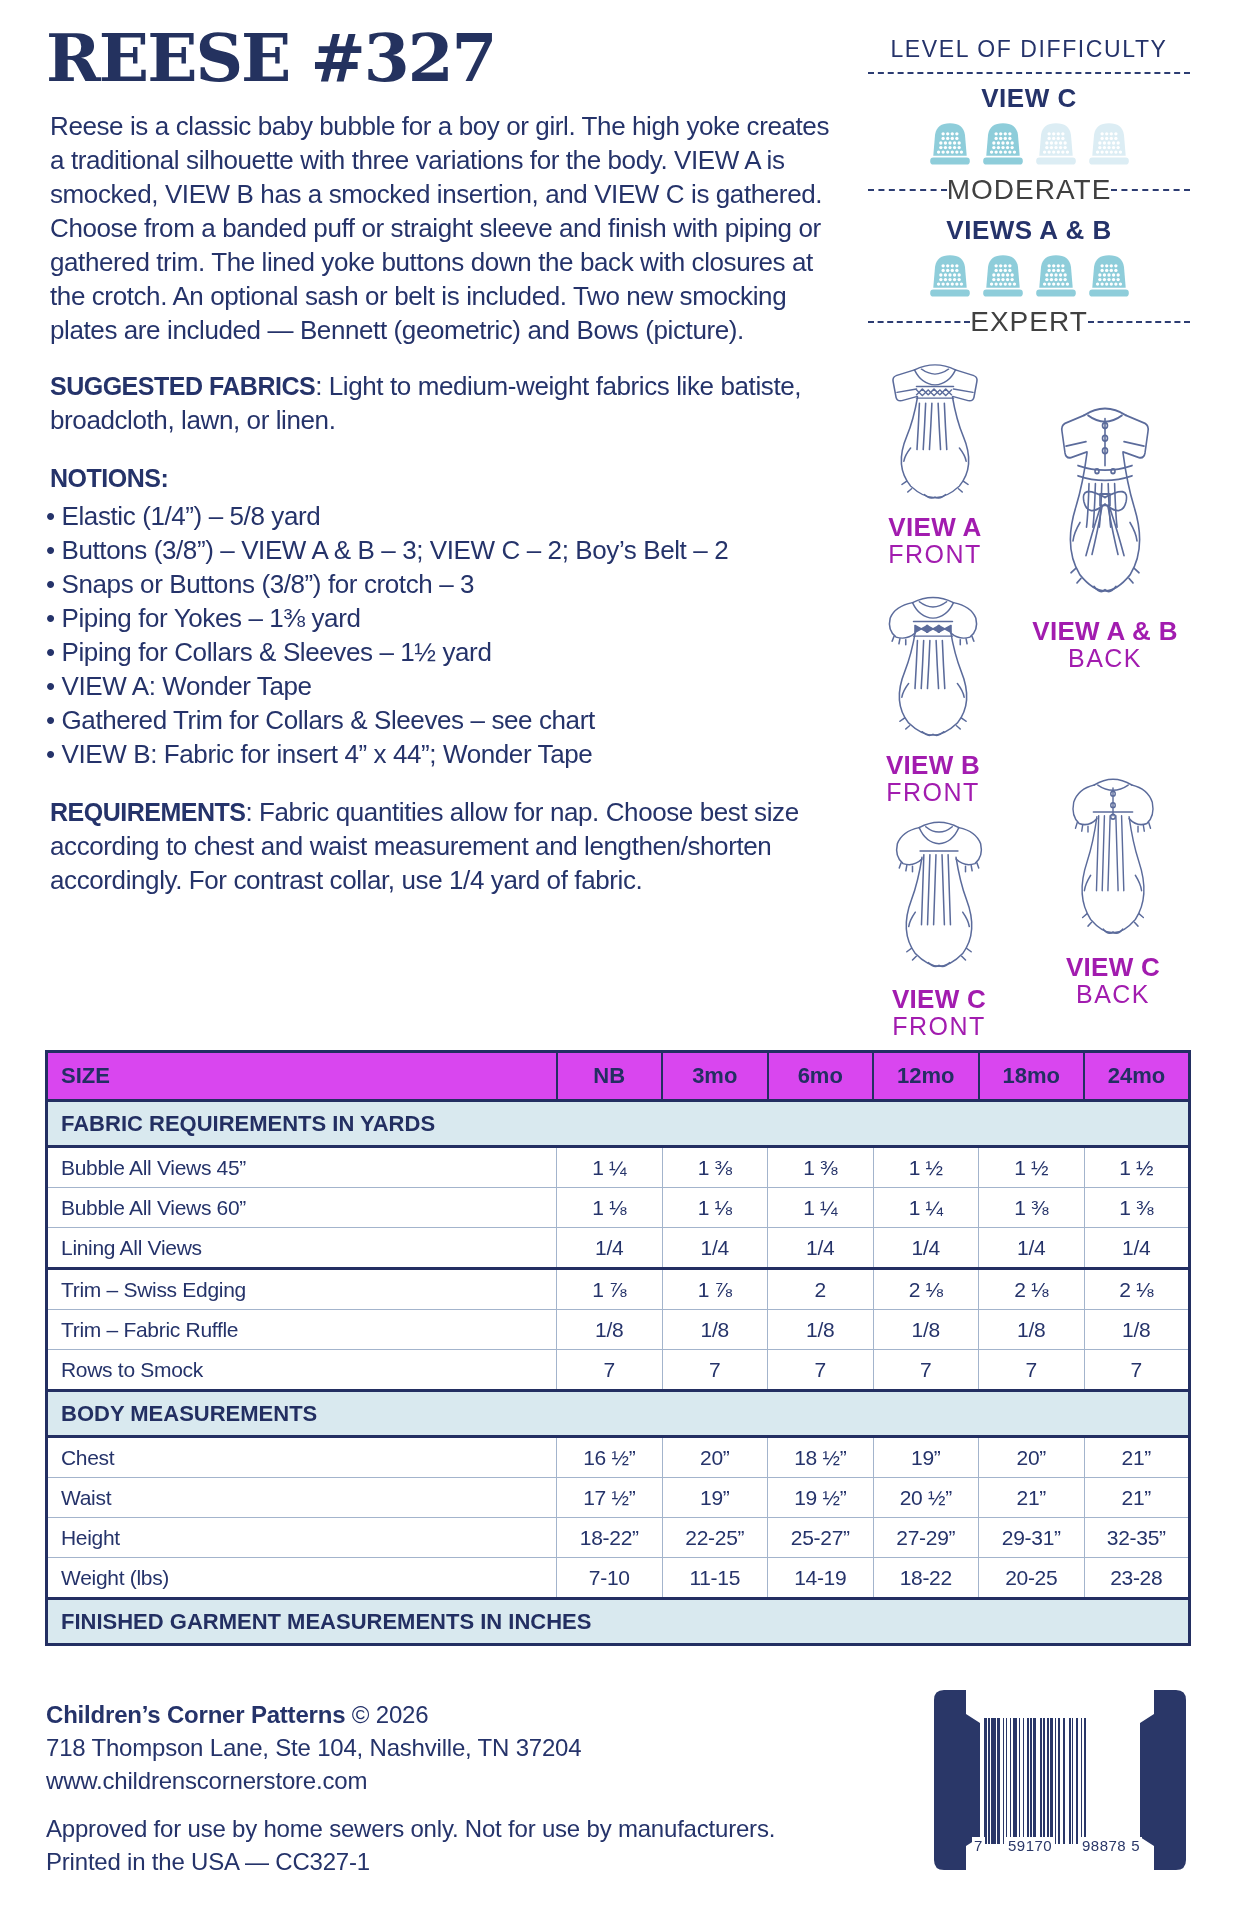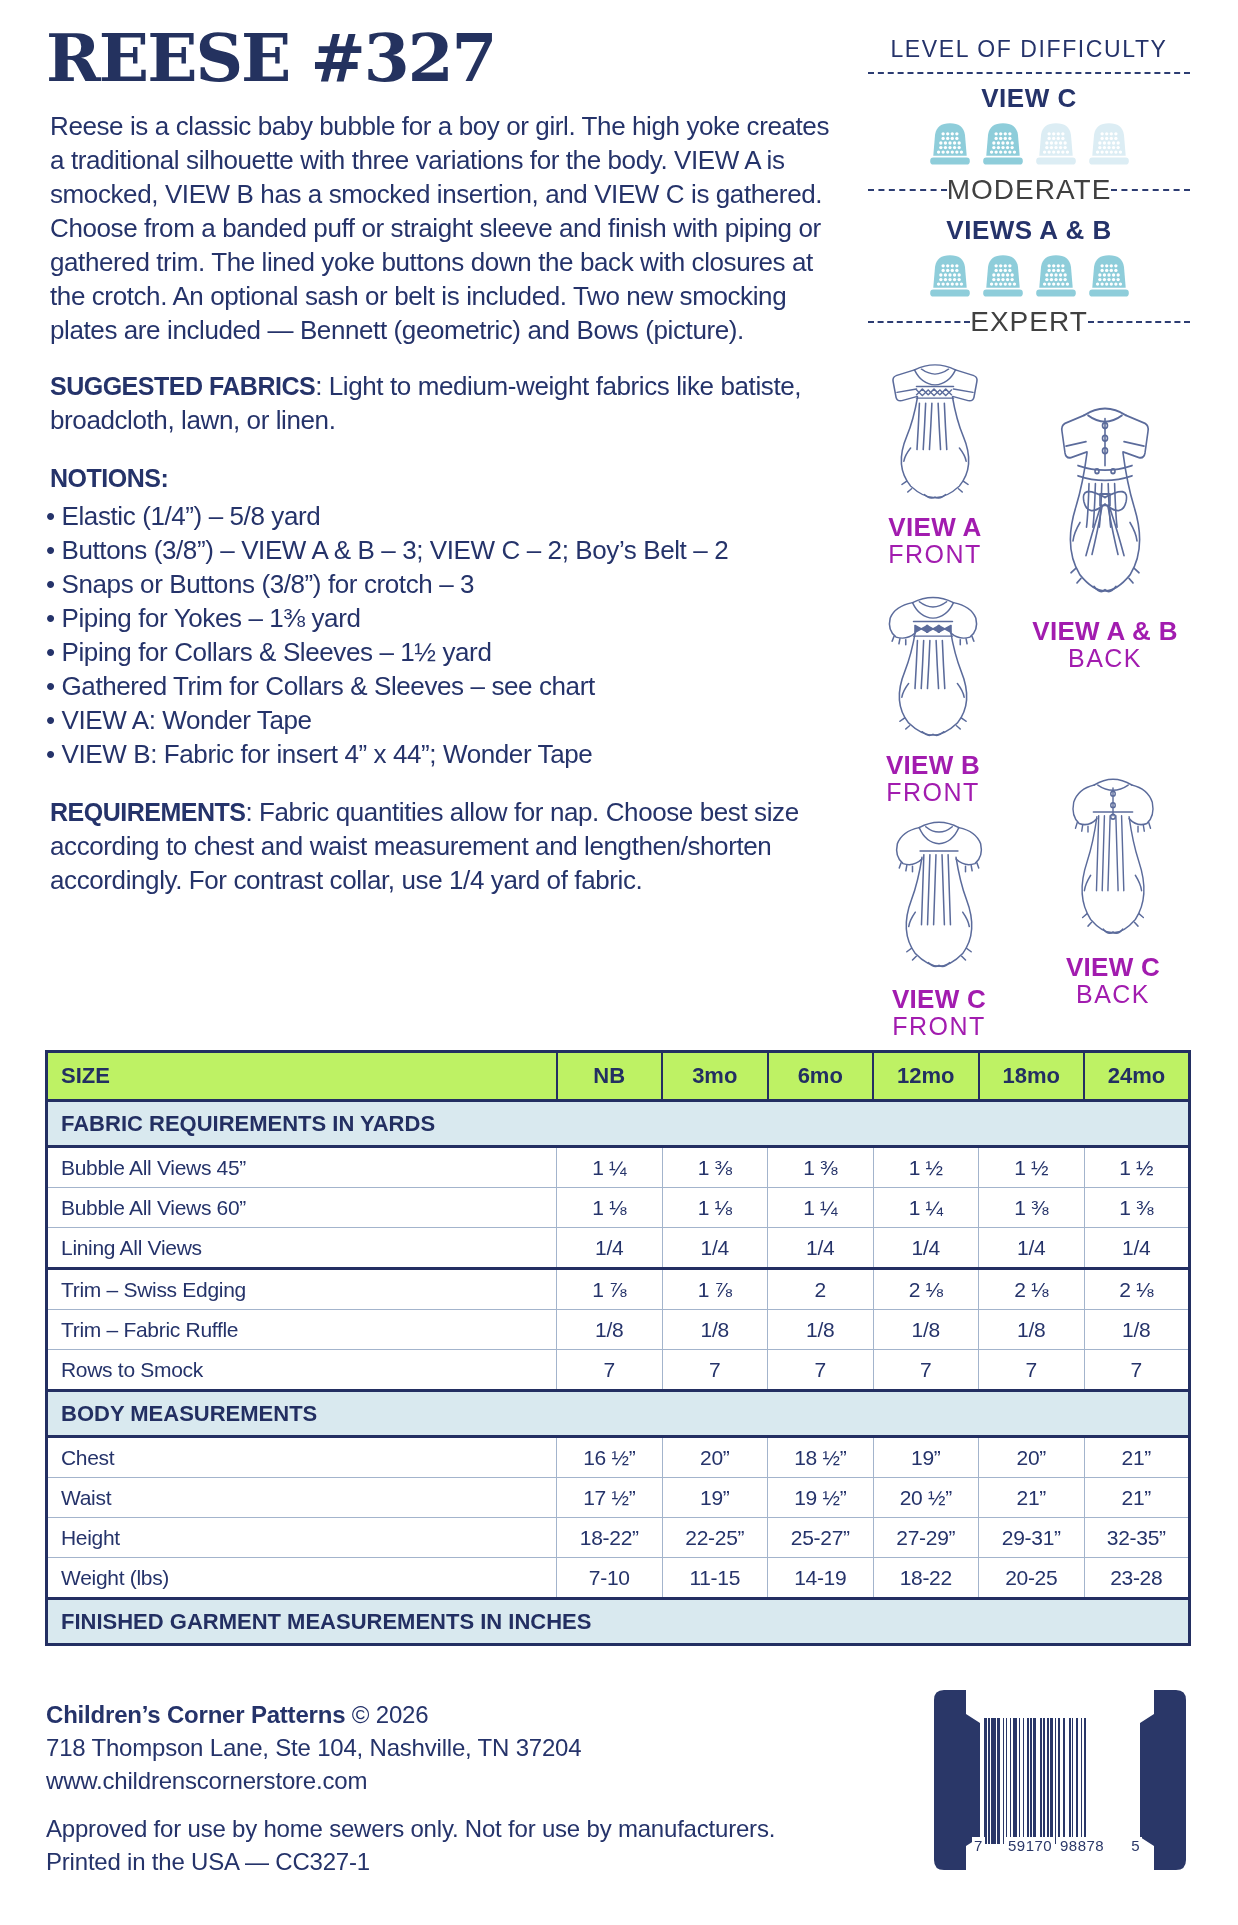--- a/index.html
+++ b/index.html
@@ -28,21 +28,21 @@
 
   
   .ill{position:absolute;}
   .view-label{position:absolute;text-align:center;color:#a21caf;line-height:1.05;}
   .view-label .vname{font-weight:bold;font-size:26px;letter-spacing:.3px;}
   .view-label .vsub{font-size:25px;letter-spacing:1.5px;}
 
   
   #size-table{position:absolute;left:45px;top:1050px;width:1146px;border-collapse:collapse;
     table-layout:fixed;color:#25336a;border:3px solid #232f62;}
-  #size-table th{height:44px;background:#bef264;font-size:22px;border-bottom:3px solid #232f62;
+  #size-table th{height:44px;background:#d946ef;font-size:22px;border-bottom:3px solid #232f62;
     color:#232f62;font-weight:bold;}
   #size-table th.lbl{text-align:left;padding-left:13px;}
   #size-table th.num{border-left:2.5px solid #232f62;text-align:center;}
   #size-table tr.band td{height:41px;background:#d9e9ef;font-weight:bold;font-size:22px;
     padding-left:13px;border-top:3px solid #232f62;border-bottom:3px solid #232f62;color:#232f62;}
   #size-table tr.row td{height:37px;font-size:21px;border:1.3px solid #a3b4cc;letter-spacing:-0.3px;}
   #size-table tr.row td.lbl{padding-left:13px;}
   #size-table tr.row td.num{text-align:center;}
   #size-table tr.row.thick td{border-top:3px solid #232f62;}
 
@@ -70,22 +70,22 @@
 
   <p class="body-text mt22"><span class="inline-head">SUGGESTED FABRICS</span><span>: Light to medium-weight fabrics like batiste, broadcloth, lawn, or linen.</span></p>
 
   <p class="body-text mt24"><span class="inline-head">NOTIONS:</span></p>
   <ul id="notions-list">
       <li>• Elastic (1/4”) – 5/8 yard</li>
       <li>• Buttons (3/8”) – VIEW A &amp; B – 3; VIEW C – 2; Boy’s Belt – 2</li>
       <li>• Snaps or Buttons (3/8”) for crotch – 3</li>
       <li>• Piping for Yokes – 1⅜ yard</li>
       <li>• Piping for Collars &amp; Sleeves – 1½ yard</li>
+      <li>• VIEW A: Wonder Tape</li>
       <li>• Gathered Trim for Collars &amp; Sleeves – see chart</li>
-      <li>• VIEW A: Wonder Tape</li>
       <li>• VIEW B: Fabric for insert 4” x 44”; Wonder Tape</li>
     </ul>
 
   <p class="body-text mt24"><span class="inline-head">REQUIREMENTS</span><span>: Fabric quantities allow for nap. Choose best size according to chest and waist measurement and lengthen/shorten accordingly. For contrast collar, use 1/4 yard of fabric.</span></p>
 </div>
 
 <div id="difficulty">
   <div class="d-title">LEVEL OF DIFFICULTY</div>
   <div id="difficulty-groups">
       <div class="diff-view">VIEW C</div>
@@ -657,15 +657,15 @@
       <i style="width:1.45px;background:#2a3768"></i>
       <i style="width:1.45px;background:#ffffff"></i>
       <i style="width:2.9px;background:#2a3768"></i>
       <i style="width:1.45px;background:#ffffff"></i>
     </div>
   <svg class="spool r" width="52" height="184" viewBox="0 0 52 184">
       <path d="M38,2 h-22 v24 l-14,9 v114 l14,9 v24 h22 q10,0 10,-10 V12 q0,-10 -10,-10 z" fill="#2a3768"></path>
     </svg>
   <span class="bc-num" style="left:42px">7</span>
   <span class="bc-num" style="left:76px">59170</span>
-  <span class="bc-num" style="left:128px">98878</span>
+  <span class="bc-num" style="left:150px">98878</span>
   <span class="bc-num" style="right:48px">5</span>
 </div>
 
 </body></html>

